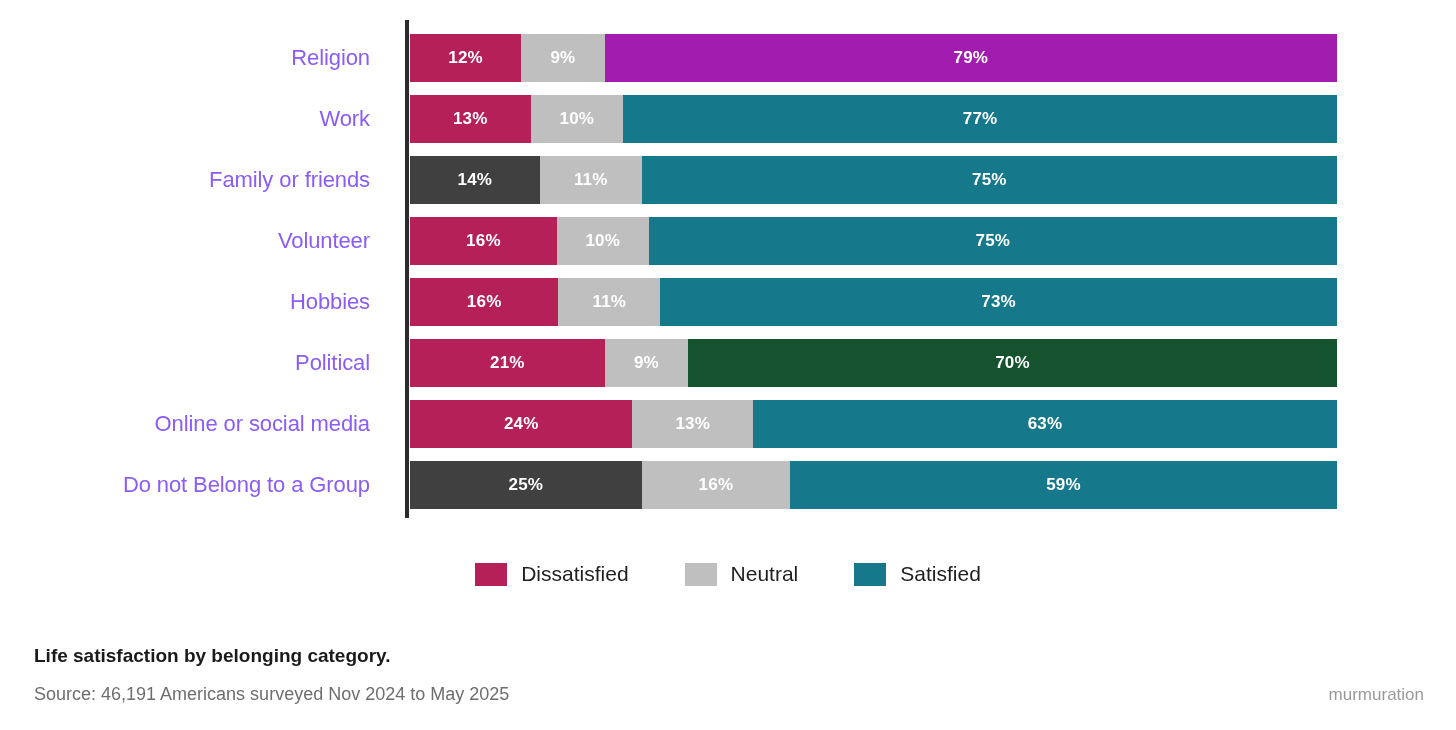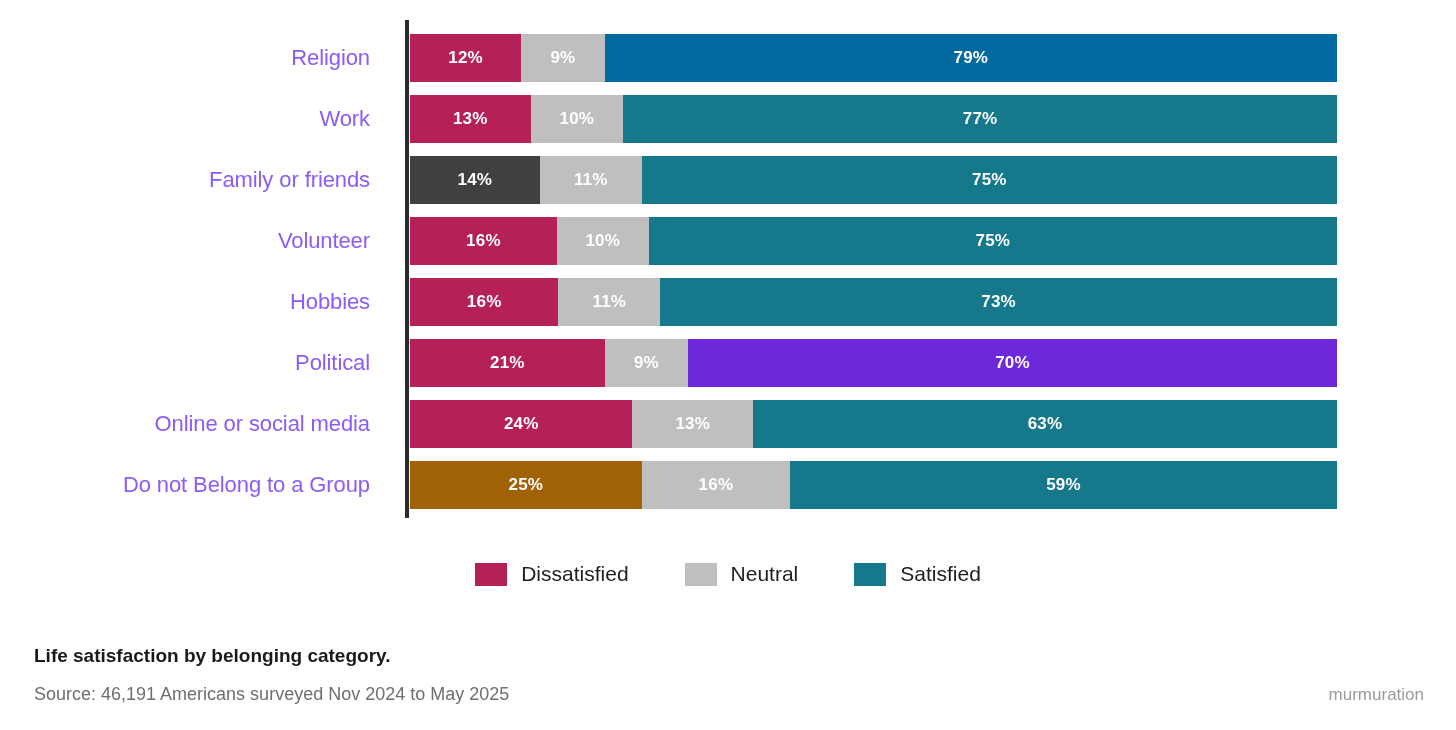--- a/index.html
+++ b/index.html
@@ -166,21 +166,21 @@
     <div id="rows-container">
         <div class="row" style="top: 14px;">
           <div class="row-label">Religion</div>
           <div class="bar-track">
             <div class="seg" style="background: rgb(180, 32, 87); width: 12%;">
               <span class="seg-label">12%</span>
             </div>
             <div class="seg" style="background: rgb(191, 191, 191); width: 9%;">
               <span class="seg-label">9%</span>
             </div>
-            <div class="seg" style="background: #0369a1; width: 79%; justify-content: center;">
+            <div class="seg" style="background: #a21caf; width: 79%; justify-content: center;">
               <span class="seg-label">79%</span>
             </div>
           </div>
         </div>
         <div class="row" style="top: 75px;">
           <div class="row-label">Work</div>
           <div class="bar-track">
             <div class="seg" style="background: rgb(180, 32, 87); width: 13%;">
               <span class="seg-label">13%</span>
             </div>
@@ -236,21 +236,21 @@
         </div>
         <div class="row" style="top: 319px;">
           <div class="row-label">Political</div>
           <div class="bar-track">
             <div class="seg" style="background: rgb(180, 32, 87); width: 21%;">
               <span class="seg-label">21%</span>
             </div>
             <div class="seg" style="background: rgb(191, 191, 191); width: 9%;">
               <span class="seg-label">9%</span>
             </div>
-            <div class="seg" style="background: #6d28d9; width: 70%;">
+            <div class="seg" style="background: #14532d; width: 70%;">
               <span class="seg-label">70%</span>
             </div>
           </div>
         </div>
         <div class="row" style="top: 380px; padding-left: 28px;">
           <div class="row-label">Online or social media</div>
           <div class="bar-track">
             <div class="seg" style="background: rgb(180, 32, 87); width: 24%;">
               <span class="seg-label">24%</span>
             </div>
@@ -258,21 +258,21 @@
               <span class="seg-label">13%</span>
             </div>
             <div class="seg" style="background: rgb(21, 120, 139); width: 63%;">
               <span class="seg-label">63%</span>
             </div>
           </div>
         </div>
         <div class="row" style="top: 441px;">
           <div class="row-label">Do not Belong to a Group</div>
           <div class="bar-track">
-            <div class="seg" style="background: #a16207; width: 25%;">
+            <div class="seg" style="background: #404040; width: 25%;">
               <span class="seg-label">25%</span>
             </div>
             <div class="seg" style="background: rgb(191, 191, 191); width: 16%;">
               <span class="seg-label">16%</span>
             </div>
             <div class="seg" style="background: rgb(21, 120, 139); width: 59%;">
               <span class="seg-label">59%</span>
             </div>
           </div>
         </div>

